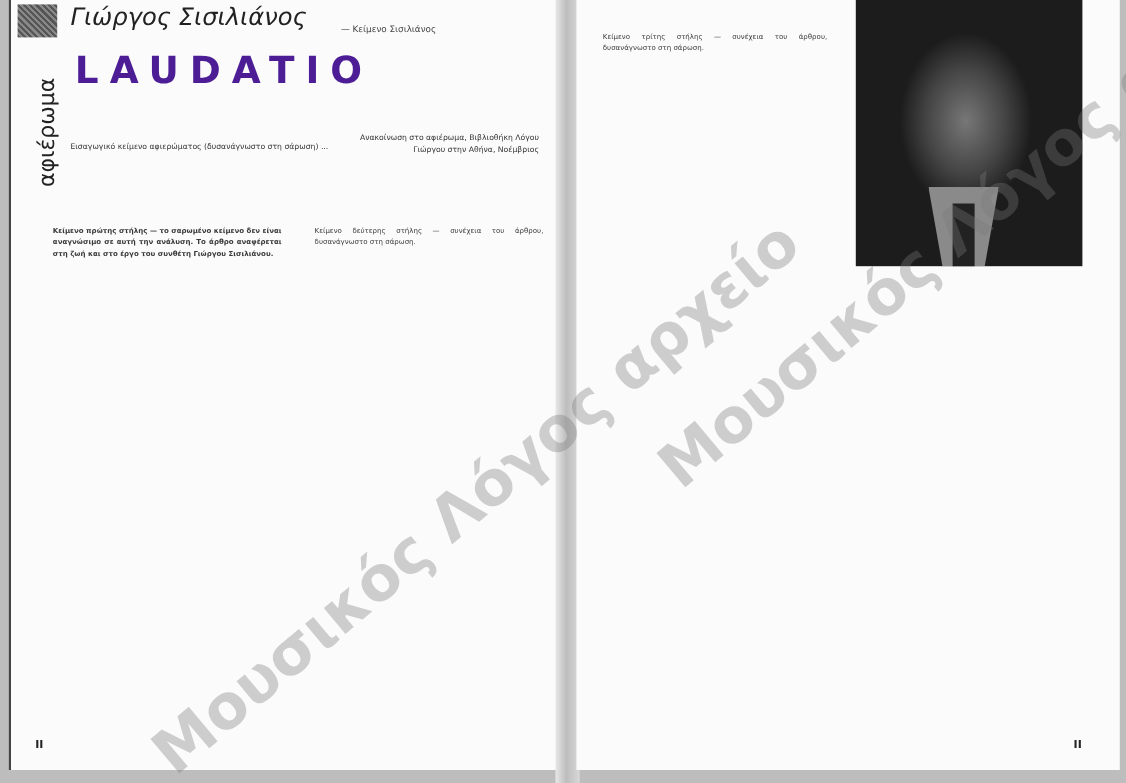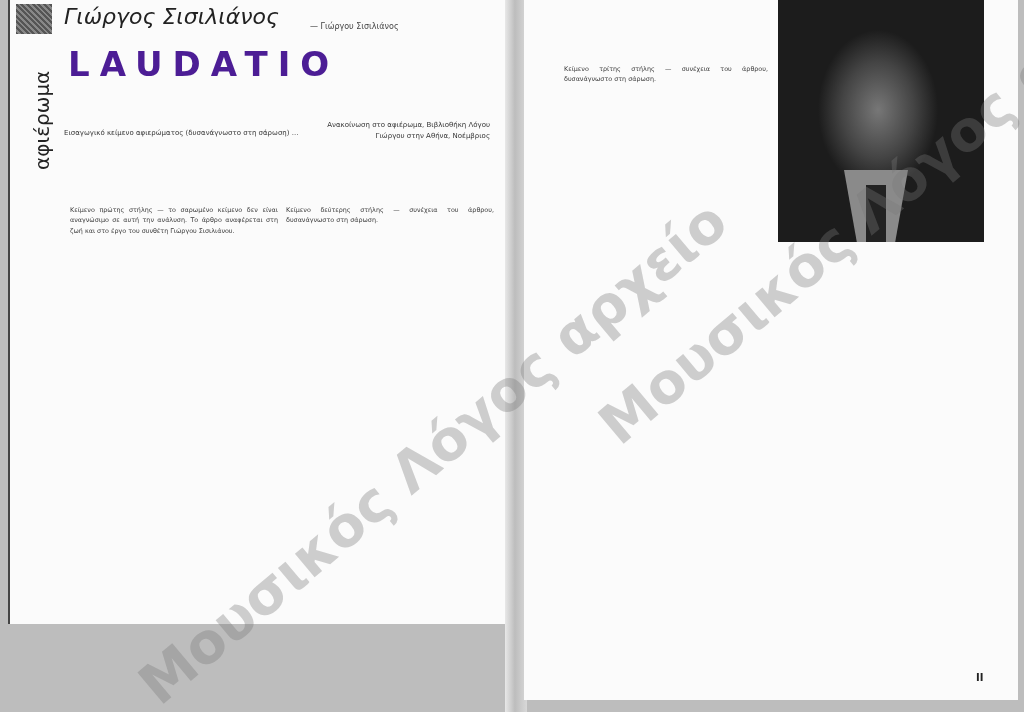--- a/index.html
+++ b/index.html
@@ -1,18 +1,18 @@
 <!DOCTYPE html>
 <html><head>
 <meta charset="utf-8">
 <style>
   html,body{margin:0;padding:0;}
   body{width:1024px;height:712px;background:#bdbdbd;position:relative;overflow:hidden;font-family:"DejaVu Sans",sans-serif;}
   .page{position:absolute;top:0;background:#fbfbfb;overflow:hidden;}
-  .left{left:8px;width:502px;height:624px;border-left:2px solid #444;}
+  .left{left:8px;width:502px;height:700px;border-left:2px solid #444;}
   .right{left:524px;width:494px;height:700px;}
   .gutter{position:absolute;left:505px;top:0;width:22px;height:712px;background:linear-gradient(90deg,#e8e8e8,#bdbdbd 45%,#d8d8d8);}
   .author-box{position:absolute;left:6px;top:4px;width:36px;height:30px;background:repeating-linear-gradient(45deg,#555 0 2px,#888 2px 4px);}
   .author{position:absolute;left:54px;top:4px;font-style:italic;font-size:22px;color:#222;}
   .byline{position:absolute;left:300px;top:22px;font-size:8px;color:#444;}
   .title{position:absolute;left:58px;top:44px;font-size:34px;font-weight:bold;letter-spacing:10px;color:#4c1d95;}
   .side{position:absolute;left:20px;top:170px;transform:rotate(-90deg);transform-origin:left top;font-size:20px;color:#222;}
   .subtitle{position:absolute;left:230px;top:88px;width:250px;text-align:right;font-size:7px;color:#333;line-height:11px;margin-top:32px;}
   .intro{position:absolute;left:54px;top:128px;width:436px;font-size:7px;color:#333;line-height:11px;}
   .col{position:absolute;font-size:6.4px;color:#3a3a3a;line-height:10.4px;text-align:justify;}
@@ -21,37 +21,37 @@
   .photo .tie{position:absolute;left:88px;top:185px;width:20px;height:57px;background:#222;}
   .photo .shirt{position:absolute;left:66px;top:170px;width:64px;height:72px;background:#8a8a8a;clip-path:polygon(0 0,100% 0,80% 100%,20% 100%);}
   .wm{position:absolute;color:rgba(120,120,120,.35);font-weight:bold;font-size:56px;transform:rotate(-40deg);white-space:nowrap;pointer-events:none;}
 </style>
 </head>
 <body>
 
 <div class="page left">
   <div class="author-box"></div>
   <div class="author">Γιώργος Σισιλιάνος</div>
-  <div class="byline">— Γιώργου Σισιλιάνος</div>
+  <div class="byline">— Κείμενο Σισιλιάνος</div>
   <div class="title">LAUDATIO</div>
   <div class="side">αφιέρωμα</div>
   <div class="subtitle">
     <div>Ανακοίνωση στο αφιέρωμα, Βιβλιοθήκη Λόγου</div>
     <div>Γιώργου στην Αθήνα, Νοέμβριος</div>
   </div>
   <div class="intro">Εισαγωγικό κείμενο αφιερώματος (δυσανάγνωστο στη σάρωση) ...</div>
-  <div class="col" style="left:60px;top:205px;width:208px;height:460px;">Κείμενο πρώτης στήλης — το σαρωμένο κείμενο δεν είναι αναγνώσιμο σε αυτή την ανάλυση. Το άρθρο αναφέρεται στη ζωή και στο έργο του συνθέτη Γιώργου Σισιλιάνου.</div>
+  <div class="col" style="left:38px;top:205px;width:208px;height:460px;font-weight:bold;">Κείμενο πρώτης στήλης — το σαρωμένο κείμενο δεν είναι αναγνώσιμο σε αυτή την ανάλυση. Το άρθρο αναφέρεται στη ζωή και στο έργο του συνθέτη Γιώργου Σισιλιάνου.</div>
   <div class="col" style="left:276px;top:205px;width:208px;height:460px;">Κείμενο δεύτερης στήλης — συνέχεια του άρθρου, δυσανάγνωστο στη σάρωση.</div>
   <div class="pnum" style="left:22px;top:672px;">II</div>
 </div>
 
 <div class="gutter"></div>
 
 <div class="page right">
-  <div class="col" style="left:40px;top:28px;width:204px;height:640px;margin-top:36px;">Κείμενο τρίτης στήλης — συνέχεια του άρθρου, δυσανάγνωστο στη σάρωση.</div>
+  <div class="col" style="left:24px;top:28px;width:204px;height:640px;">Κείμενο τρίτης στήλης — συνέχεια του άρθρου, δυσανάγνωστο στη σάρωση.</div>
   <div class="photo" title="Πορτρέτο του Γιώργου Σισιλιάνου">
     <div class="shirt"></div>
     <div class="tie"></div>
   </div>
   <div class="pnum" style="left:452px;top:672px;">II</div>
 </div>
 
 <div class="wm" style="left:60px;top:420px;">Μουσικός Λόγος αρχείο</div>
 <div class="wm" style="left:520px;top:160px;">Μουσικός Λόγος αρχείο</div>
 

